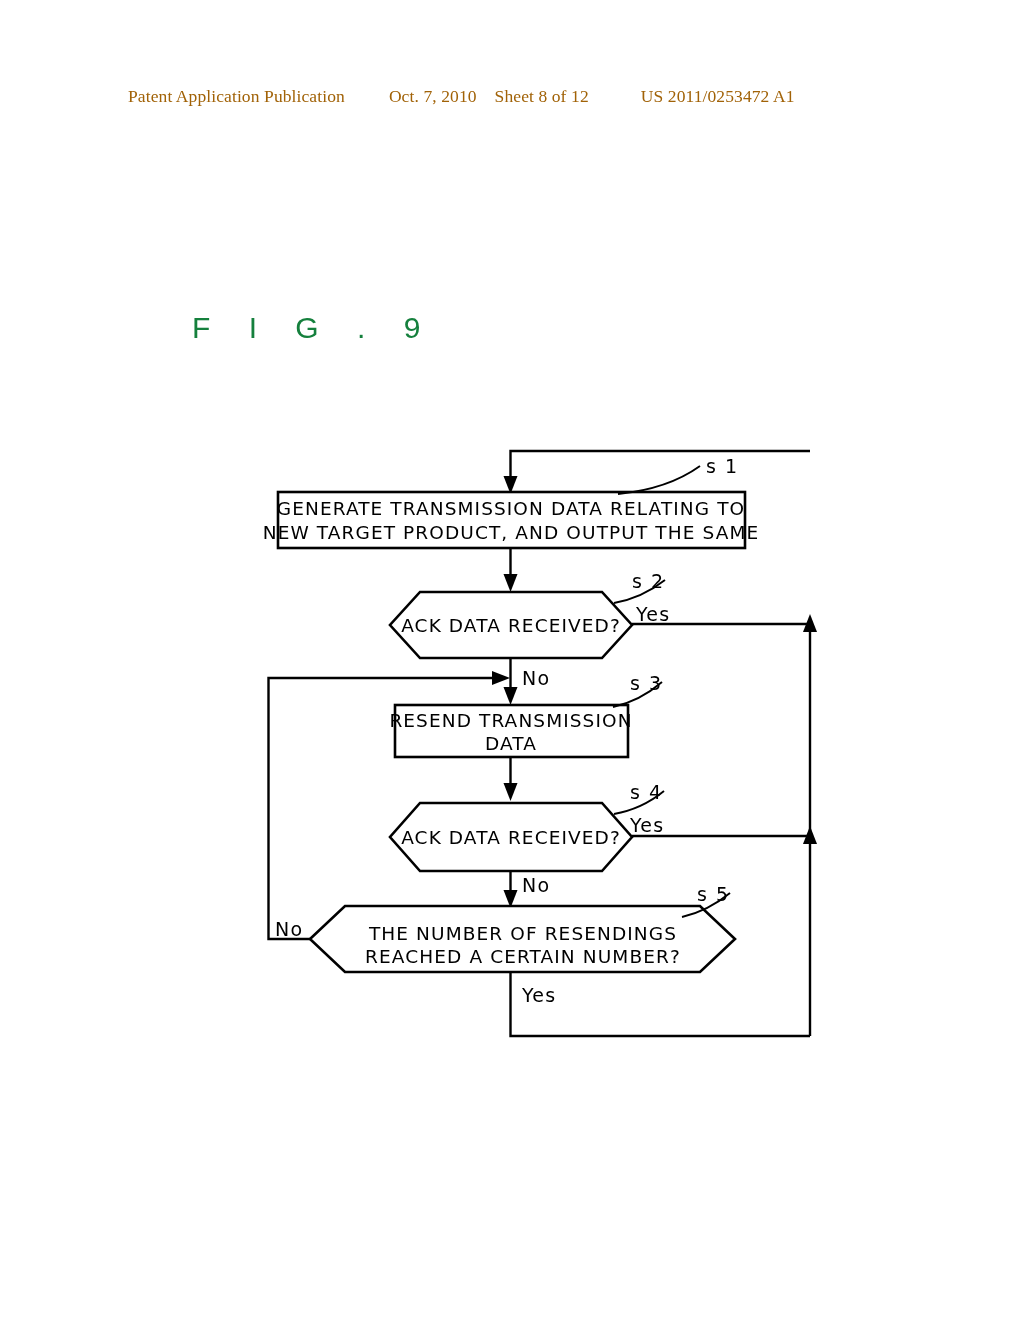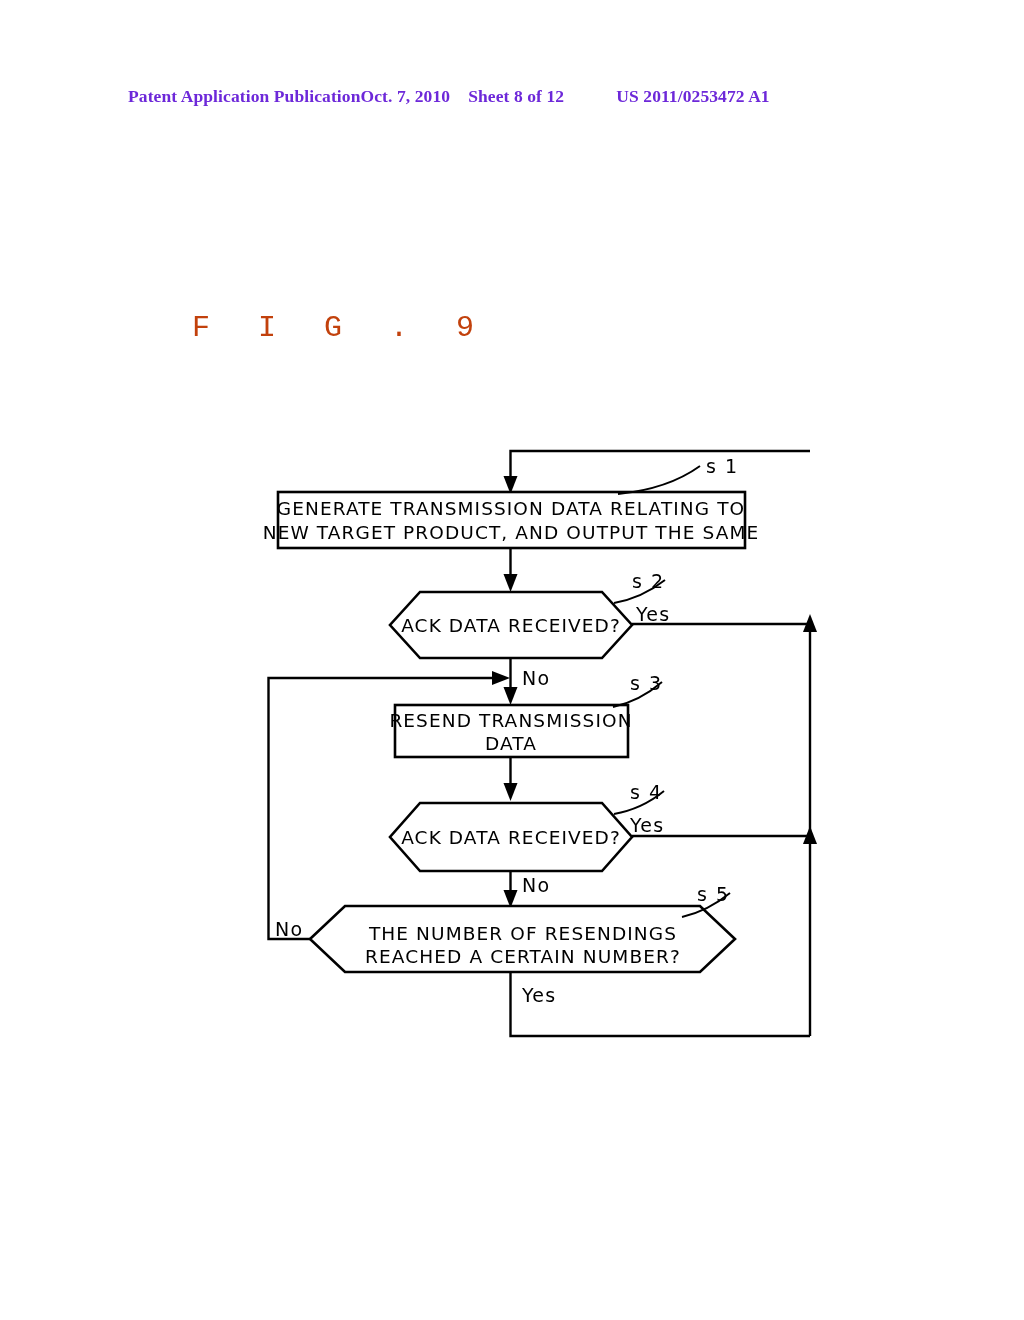--- a/index.html
+++ b/index.html
@@ -22,40 +22,40 @@
   
   .pub-header {
     position: absolute;
     top: 86px;
     left: 128px;
     width: 770px;
     height: 26px;
     display: flex;
     align-items: baseline;
     font-family: "Liberation Serif", serif;
-    font-weight: bold;
+    font-weight: normal;
     font-size: 17.5px;
-    color: #6d28d9;
+    color: #a16207;
     letter-spacing: 0.1px;
     white-space: nowrap;
   }
   .pub-header .h-pub   { flex: 0 0 auto; }
-  .pub-header .h-date  { flex: 0 0 auto; }
+  .pub-header .h-date  { flex: 0 0 auto; margin-left: 44px; }
   .pub-header .h-sheet { flex: 0 0 auto; margin-left: 18px; text-align: center; }
   .pub-header .h-num   { flex: 0 0 auto; margin-left: 52px; }
 
   
   .fig-title {
     position: absolute;
     top: 311px;
     left: 192px;
-    font-family: Liberation Mono, monospace;
+    font-family: Liberation Sans, sans-serif;
     font-size: 30px;
     letter-spacing: 15px;
-    color: #c2410c;
+    color: #15803d;
     white-space: nowrap;
   }
 
   
   .diagram {
     position: absolute;
     top: 0;
     left: 0;
     width: 1024px;
     height: 1320px;

